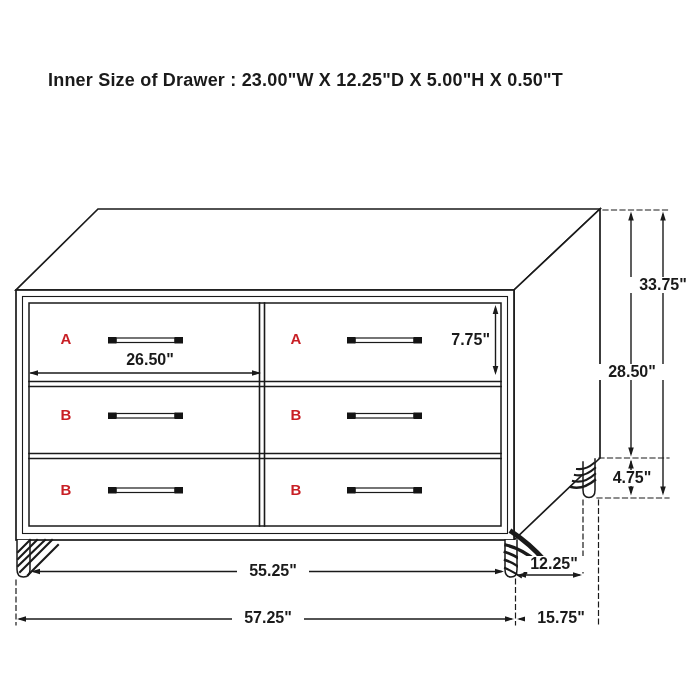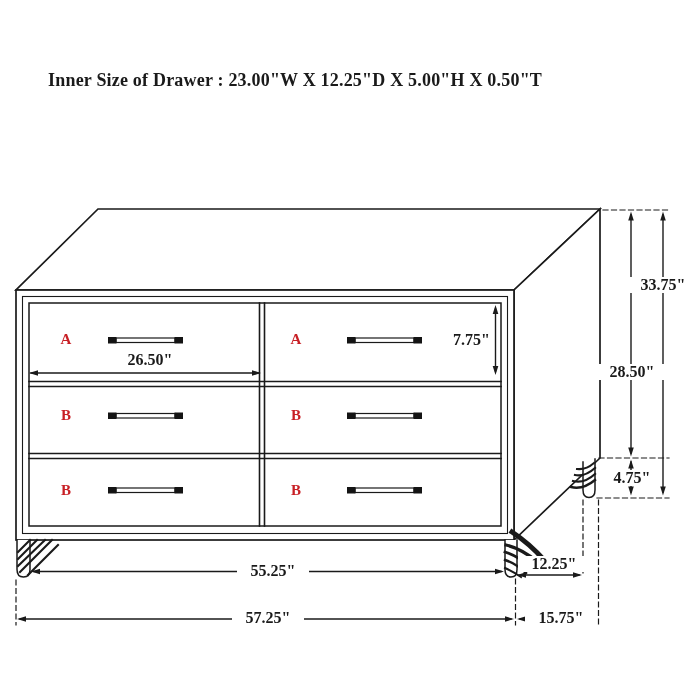--- a/index.html
+++ b/index.html
@@ -1,18 +1,18 @@
 <!DOCTYPE html>
 <html><head>
 <meta charset="utf-8">
 <style>
   html,body{margin:0;padding:0;background:#ffffff;}
   #stage{
     position:relative;width:700px;height:700px;background:#ffffff;
-    font-family:Liberation Serif, serif;overflow:hidden;
+    font-family:Liberation Sans, sans-serif;overflow:hidden;
   }
   #drawing{position:absolute;left:0;top:0;}
   .lbl{
     position:absolute;font-weight:bold;color:#1a1a1a;font-size:16px;
     line-height:16px;text-align:center;white-space:nowrap;
   }
   .lbl.bg{background:#ffffff;padding:0 2px;}
   .title{
     position:absolute;left:48px;top:69px;font-weight:bold;color:#1a1a1a;
     font-size:18px;line-height:22px;white-space:nowrap;letter-spacing:0.2px;

